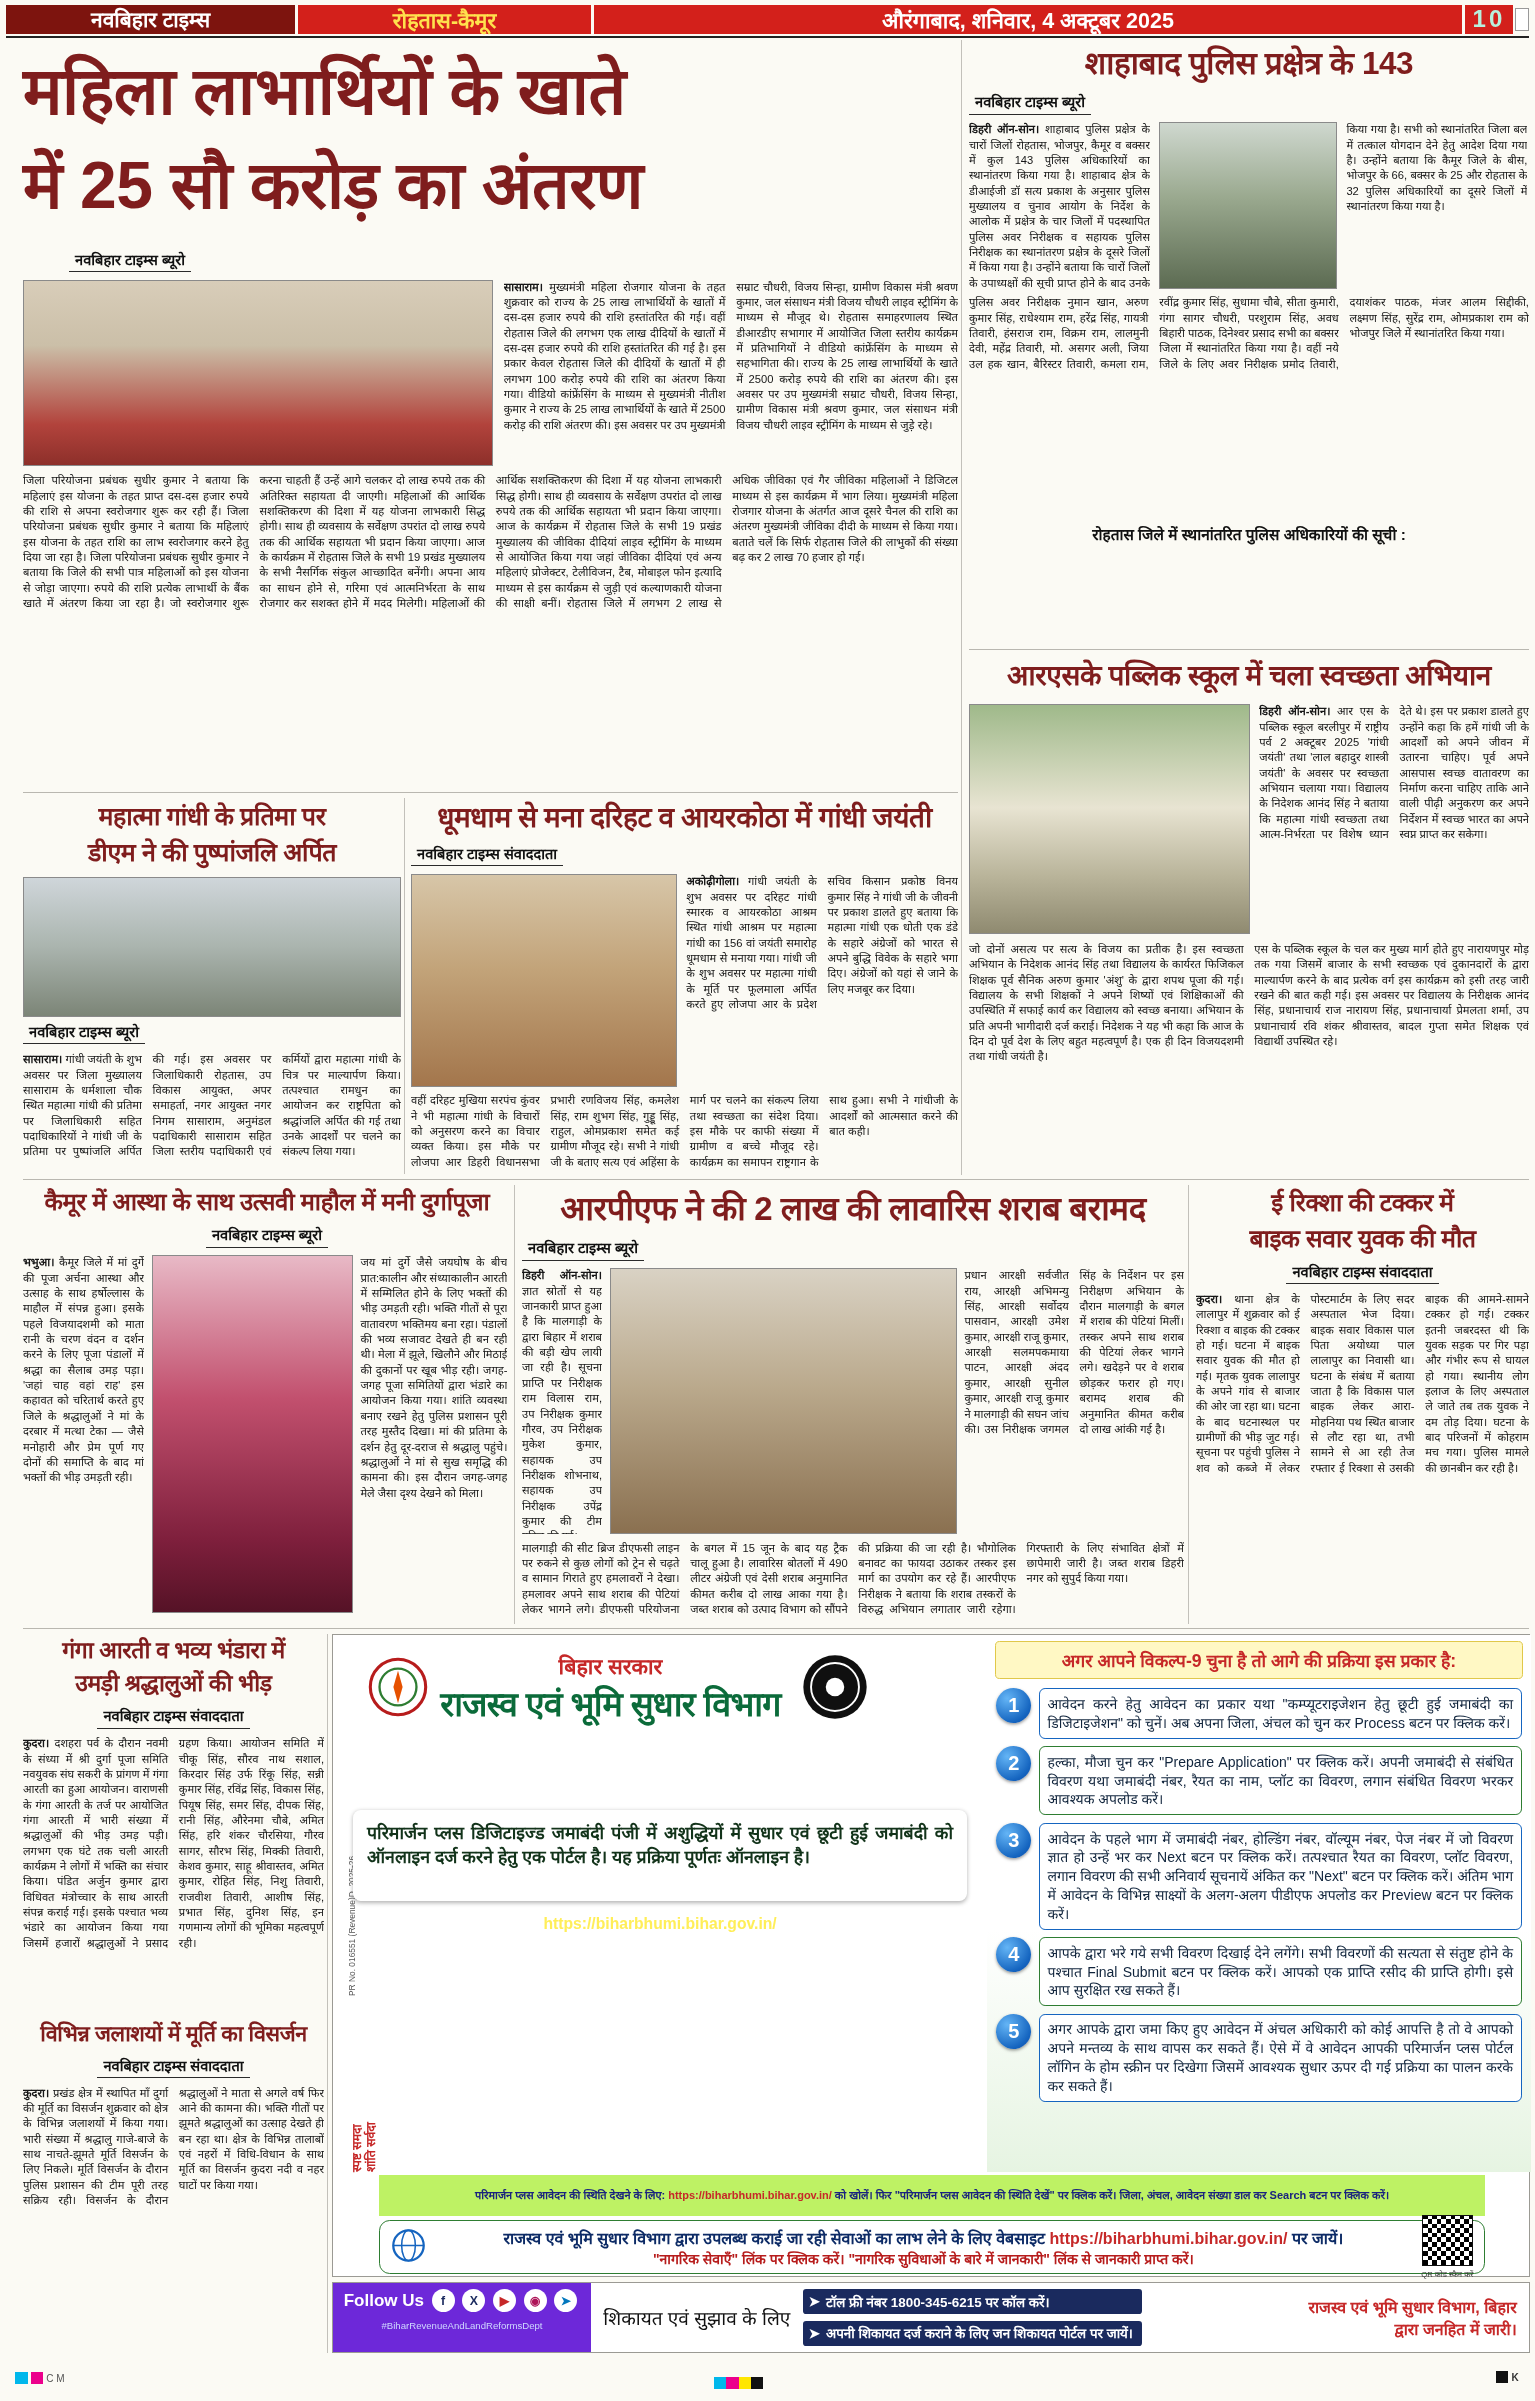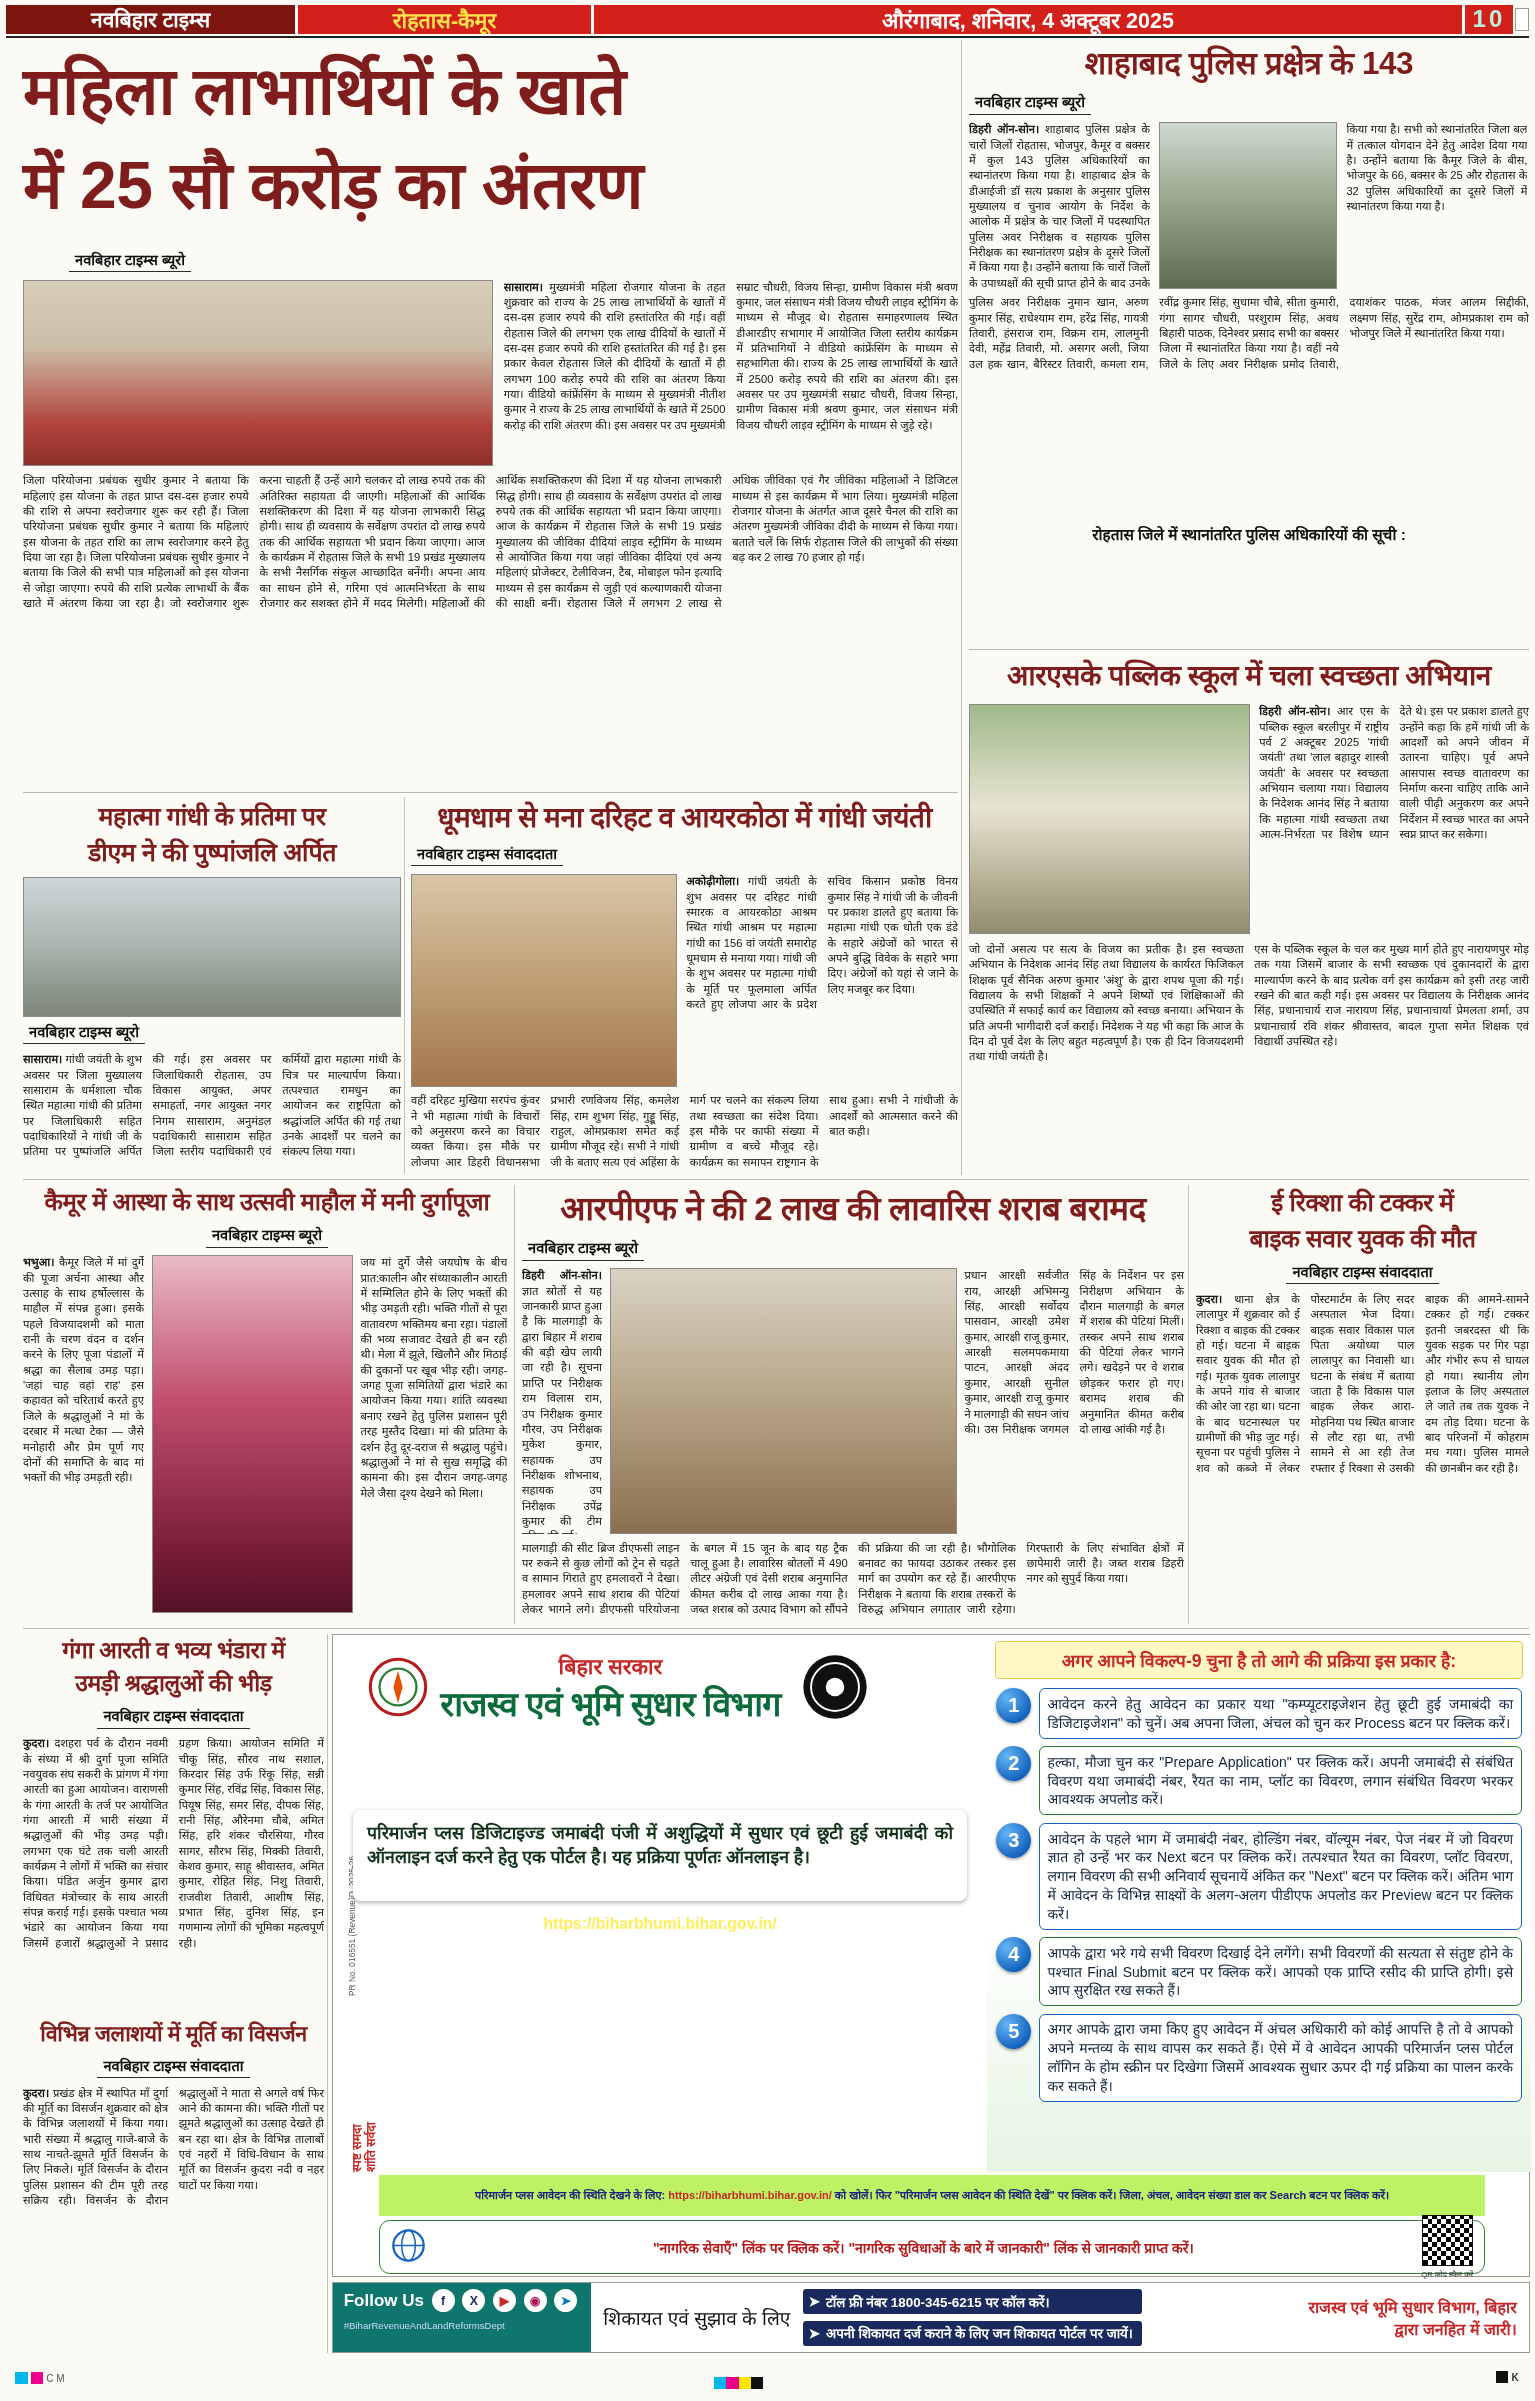--- a/index.html
+++ b/index.html
@@ -275,31 +275,34 @@
 
     <div class="abs" style="left:46px;top:585px;width:1106px;height:54px;border:1.5px solid #2e7d32;border-radius:10.7px;display:flex;align-items:center;gap:10.7px;padding:3.1px 10.7px;background:#fff;">
       <span style="flex:0 0 auto;">
         <svg width="35" height="35" viewBox="0 0 46 46">
           <circle cx="23" cy="23" r="20" fill="none" stroke="#1565c0" stroke-width="3"></circle>
           <ellipse cx="23" cy="23" rx="9" ry="20" fill="none" stroke="#1565c0" stroke-width="2"></ellipse>
           <line x1="3" y1="23" x2="43" y2="23" stroke="#1565c0" stroke-width="2"></line>
         </svg>
       </span>
       <span style="flex:1;text-align:center;">
+        <span style="display:block;font-size:16px;font-weight:bold;color:#0d2b66;">
+          <span>राजस्व एवं भूमि सुधार विभाग द्वारा उपलब्ध कराई जा रही सेवाओं का लाभ लेने के लिए वेबसाइट </span><span class="url-r">https://biharbhumi.bihar.gov.in/</span><span> पर जायें।</span>
+        </span>
         <span style="display:block;font-size:14px;font-weight:bold;color:#b71c1c;">"नागरिक सेवाएँ" लिंक पर क्लिक करें। "नागरिक सुविधाओं के बारे में जानकारी" लिंक से जानकारी प्राप्त करें।</span>
       </span>
       <span style="flex:0 0 auto;text-align:center;">
         <span class="qr" style="display:inline-block;"></span>
         <span style="display:block;font-size:7.7px;color:#333;">QR कोड स्कैन करें</span>
       </span>
     </div>
   </div>
 
   <div class="abs" style="left:332px;top:2282px;width:1198px;height:71px;background:#fff;border:0.8px solid #9b9a94;display:flex;">
-    <div style="width:258px;background:#0f766e;color:#fff;padding:6.1px 10.7px;">
+    <div style="width:258px;background:#6d28d9;color:#fff;padding:6.1px 10.7px;text-align:center;">
       <div style="display:flex;align-items:center;gap:7.7px;">
         <span style="font-weight:bold;font-size:17px;">Follow Us</span>
         <span class="soc">f</span>
         <span class="soc">X</span>
         <span class="soc" style="color:#c62828;">▶</span>
         <span class="soc" style="color:#ad1457;">◉</span>
         <span class="soc" style="color:#0277bd;">➤</span>
       </div>
       <div style="font-size:9.6px;margin-top:7.7px;color:#cfd8ff;">#BiharRevenueAndLandReformsDept</div>
     </div>

